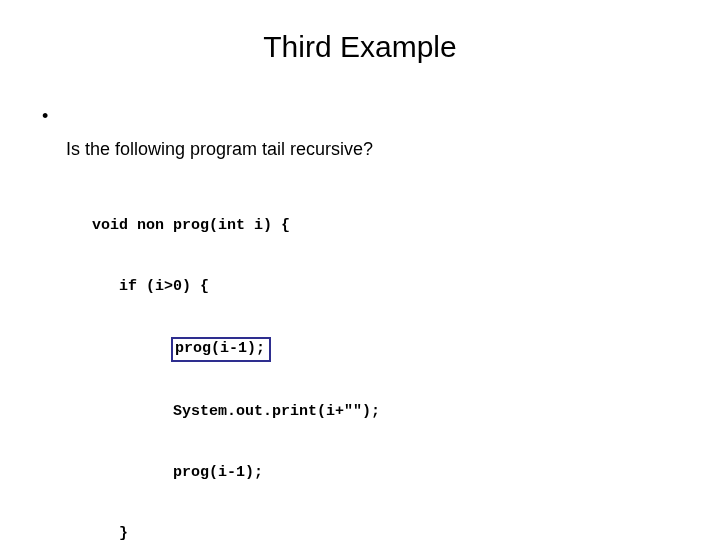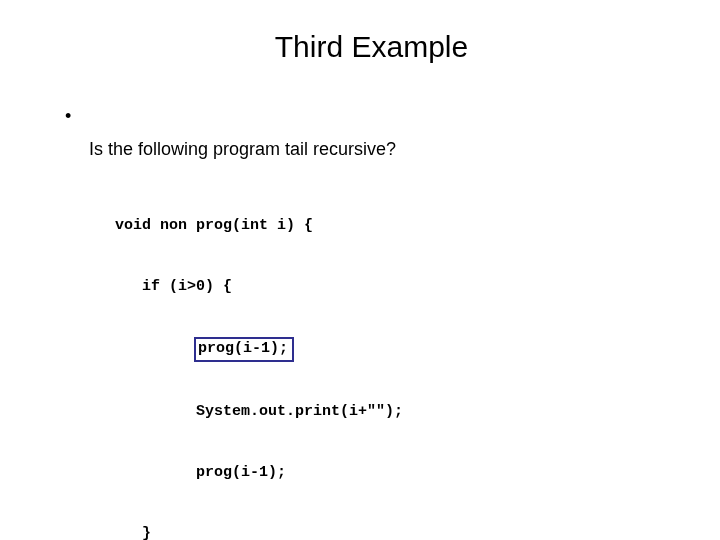--- a/index.html
+++ b/index.html
@@ -8,21 +8,21 @@
     width: 720px;
     height: 540px;
     background: #fff;
     font-family: Arial, Helvetica, sans-serif;
     color: #000;
   }
   .slide {
     box-sizing: border-box;
     width: 720px;
     height: 540px;
-    padding: 30px 40px 20px 63px;
+    padding: 30px 40px 20px 40px;
     position: relative;
   }
   .title {
     text-align: center;
     font-size: 30px;
     font-weight: 400;
     margin: 0 0 40px 0;
   }
   .bullet {
     display: flex;

